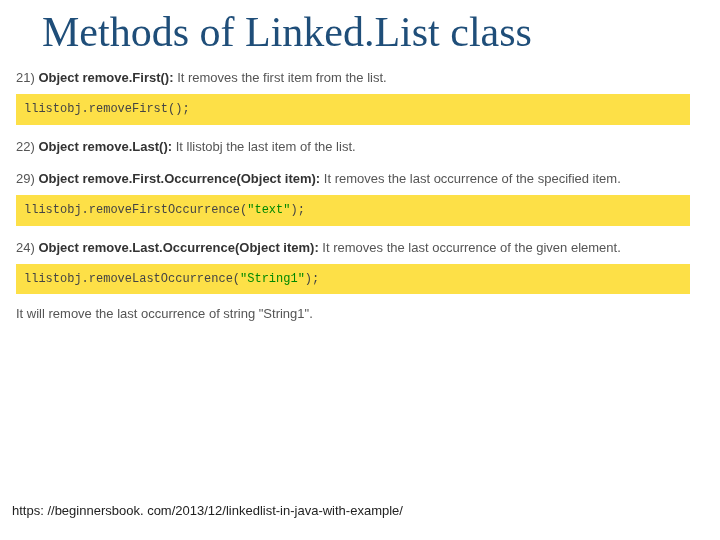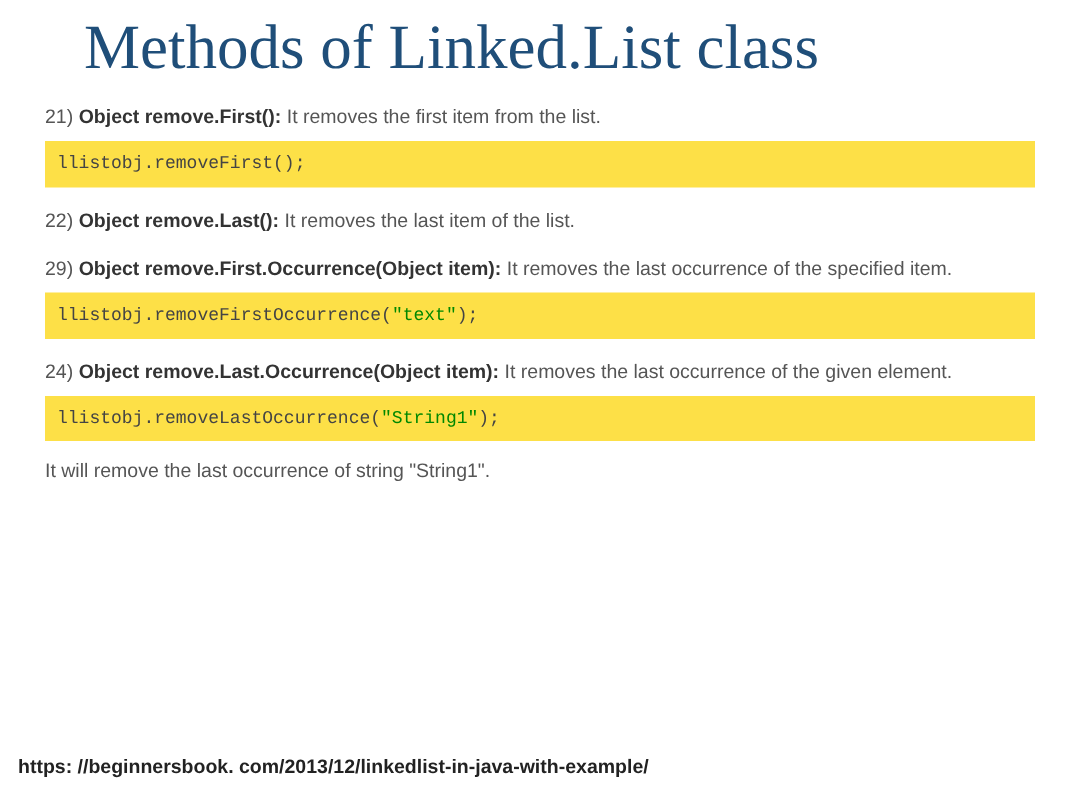--- a/index.html
+++ b/index.html
@@ -9,21 +9,21 @@
     height: 540px;
     background: #ffffff;
     font-family: Arial, Helvetica, sans-serif;
     overflow: hidden;
   }
   .slide {
     position: relative;
     width: 720px;
     height: 540px;
     box-sizing: border-box;
-    padding: 8px 30px 0 30px;
+    padding: 8px 30px 0 16px;
   }
   .title {
     font-family: "Times New Roman", Times, serif;
     font-size: 42px;
     color: #1f4e79;
     font-weight: 400;
     margin: 0 0 10px 26px;
     letter-spacing: 0px;
   }
   .content {
@@ -61,42 +61,41 @@
     font-size: 13px;
     margin: 6px 0 8px 0;
   }
   .source {
     position: absolute;
     left: 12px;
     bottom: 22px;
     font-size: 13px;
     color: #222;
     background: #fff;
-    font-weight: bold;
   }
 </style>
 </head>
 <body>
 
 <div class="slide">
   <h1 class="title">Methods of Linked.List class</h1>
 
   <div class="content">
 
     <div class="entry">
       <span class="num">21)</span>
       <span class="sig">Object remove.First():</span>
       <span class="desc"> It removes the first item from the list.</span>
     </div>
     <div class="code"><span>llistobj.removeFirst();</span></div>
 
     <div class="entry">
       <span class="num">22)</span>
       <span class="sig">Object remove.Last():</span>
-      <span class="desc"> It removes the last item of the list.</span>
+      <span class="desc"> It llistobj the last item of the list.</span>
     </div>
 
     <div class="entry">
       <span class="num">29)</span>
       <span class="sig">Object remove.First.Occurrence(Object item):</span>
       <span class="desc"> It removes the last occurrence of the specified item.</span>
     </div>
     <div class="code"><span>llistobj.removeFirstOccurrence(</span><span class="str">"text"</span><span>);</span></div>
 
     <div class="entry">

